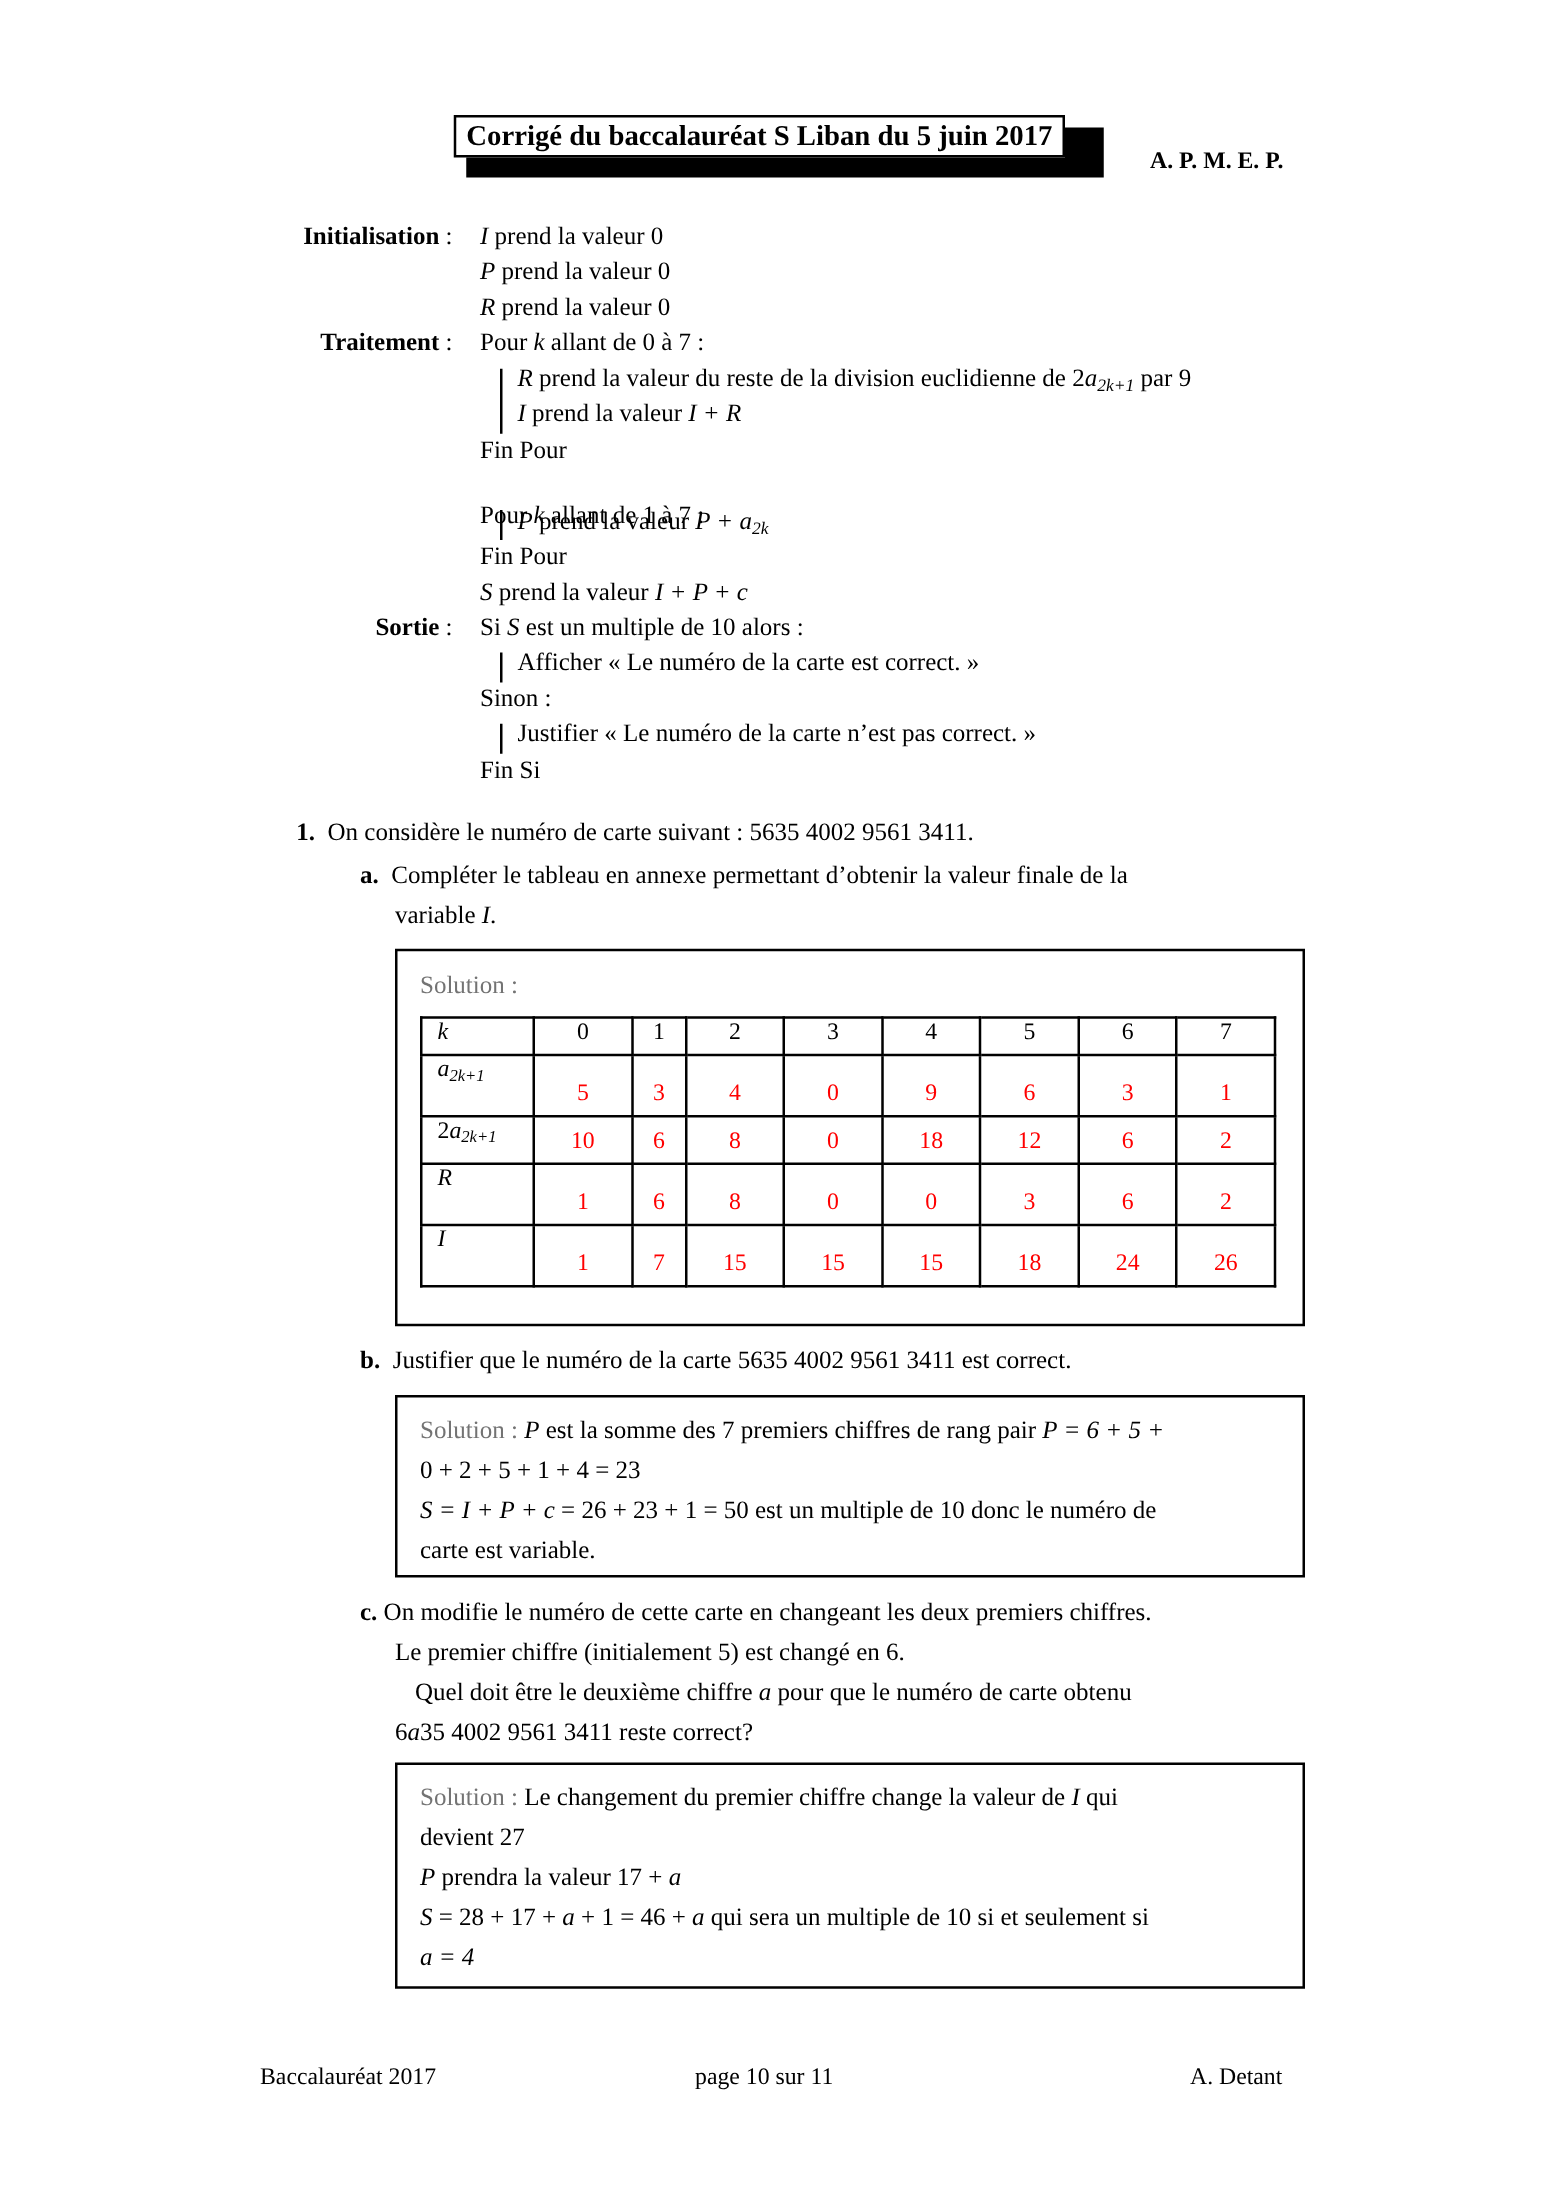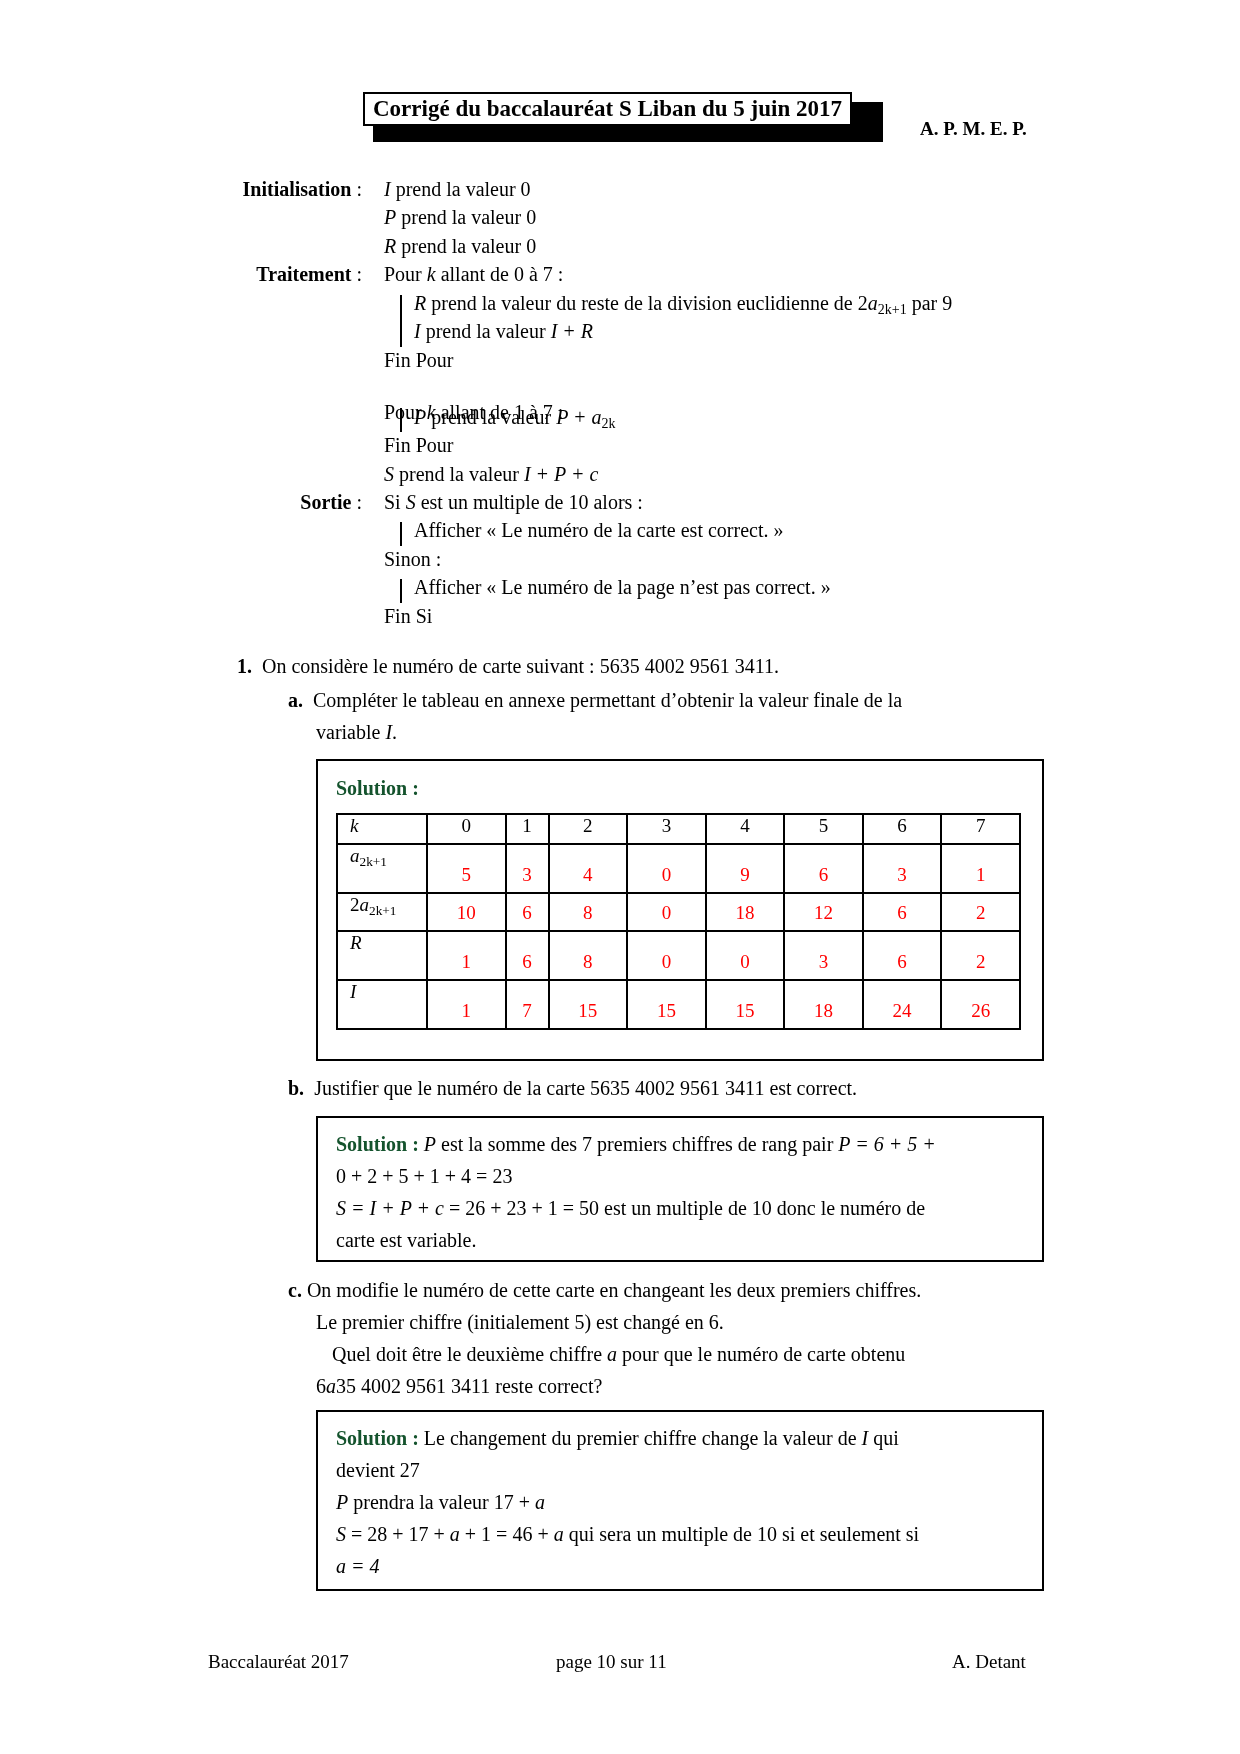--- a/index.html
+++ b/index.html
@@ -1,40 +1,40 @@
 <!DOCTYPE html>
 <html><head>
 <meta charset="utf-8">
 <style>
   html, body { margin:0; padding:0; background:#fff; }
   body { width:1240px; height:1754px; position:relative; font-family:"DejaVu Serif","Liberation Serif",serif; color:#000; overflow:hidden; }
   .page { position:absolute; left:0; top:0; width:1240px; height:1754px; }
   .serif { font-family:"Liberation Serif","DejaVu Serif",serif; }
   i, .it { font-style:italic; }
-  sub { font-size:0.7em; vertical-align:-0.3em; }
+  sub { font-size:0.7em; vertical-align:-0.3em; font-style:italic; }
 
   
   .title-wrap { position:absolute; left:363px; top:92px; }
   .title-shadow { position:absolute; left:10px; top:10px; width:510px; height:40px; background:#000; }
   .title-box { position:relative; background:#fff; border:2px solid #000; padding:2px 8px; font-weight:bold; font-size:23px; white-space:nowrap; }
   .apmep { position:absolute; left:920px; top:118px; font-weight:bold; font-size:19px; }
 
   
   .algo { position:absolute; left:0; top:175px; font-size:20px; line-height:28.4px; }
   .algo .row { position:absolute; white-space:nowrap; }
   .algo .lbl { font-weight:bold; text-align:right; width:362px; left:0; }
   .algo .lbl .colon { font-weight:normal; }
   .algo .bar { position:absolute; width:2px; background:#000; }
 
   
   .q { position:absolute; font-size:20px; line-height:32px; }
   .q .num { font-weight:bold; }
 
   .solbox { position:absolute; border:2px solid #000; background:#fff; }
-  .sol-label { color:#14532d; font-weight:bold; }
+  .sol-label { color:#737373; font-weight:normal; }
   .soltext { position:absolute; font-size:20px; line-height:32px; }
 
   table.ktable { position:absolute; border-collapse:collapse; font-size:19px; }
   table.ktable td { border:2px solid #000; padding:0; text-align:center; vertical-align:top; }
   table.ktable td.hdr { text-align:left; padding-left:12px; }
   table.ktable td.val { color:#ff0000; vertical-align:bottom; padding-bottom:6px; }
 
   .footer { position:absolute; top:1651px; font-size:19px; }
 </style>
 </head>
@@ -67,21 +67,21 @@
     <div class="row" style="left:384px;top:256px;">Fin Pour</div>
 
     <div class="row" style="left:384px;top:285px;"><i>S</i><span> prend la valeur </span><i>I + P + c</i></div>
 
     <div class="row lbl" style="top:313px;"><span>Sortie</span><span class="colon"> :</span></div>
     <div class="row" style="left:384px;top:313px;"><span>Si </span><i>S</i><span> est un multiple de 10 alors :</span></div>
     <div class="bar" style="left:400px;top:347px;height:24px;"></div>
     <div class="row" style="left:414px;top:341px;">Afficher « Le numéro de la carte est correct. »</div>
     <div class="row" style="left:384px;top:370px;">Sinon :</div>
     <div class="bar" style="left:400px;top:404px;height:24px;"></div>
-    <div class="row" style="left:414px;top:398px;">Afficher « Le numéro de la page n’est pas correct. »</div>
+    <div class="row" style="left:414px;top:398px;">Justifier « Le numéro de la carte n’est pas correct. »</div>
     <div class="row" style="left:384px;top:427px;">Fin Si</div>
   </div>
 
   <div class="q" style="left:237px;top:650px;">
     <span class="num">1.</span>&nbsp;
     <span>On considère le numéro de carte suivant : 5635  4002 9561 3411.</span>
   </div>
 
   <div class="q" style="left:288px;top:684px;width:754px;">
     <span class="num">a.</span>&nbsp;

